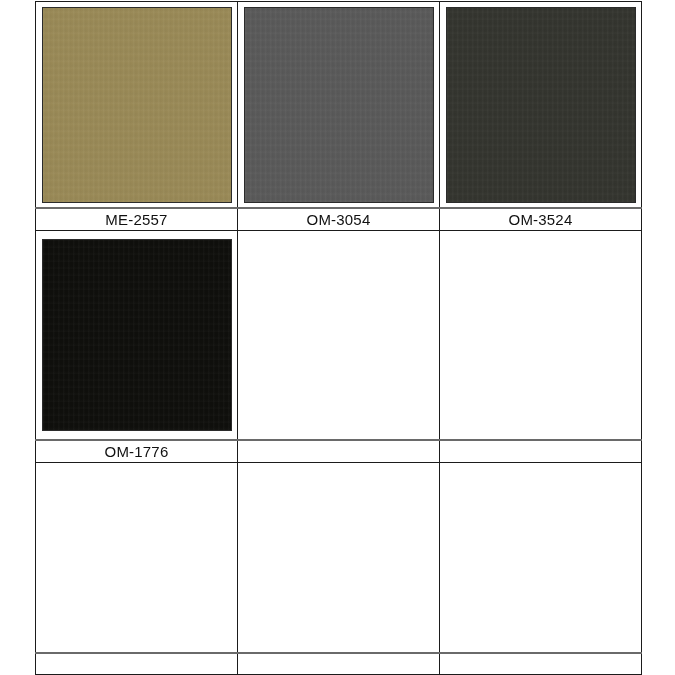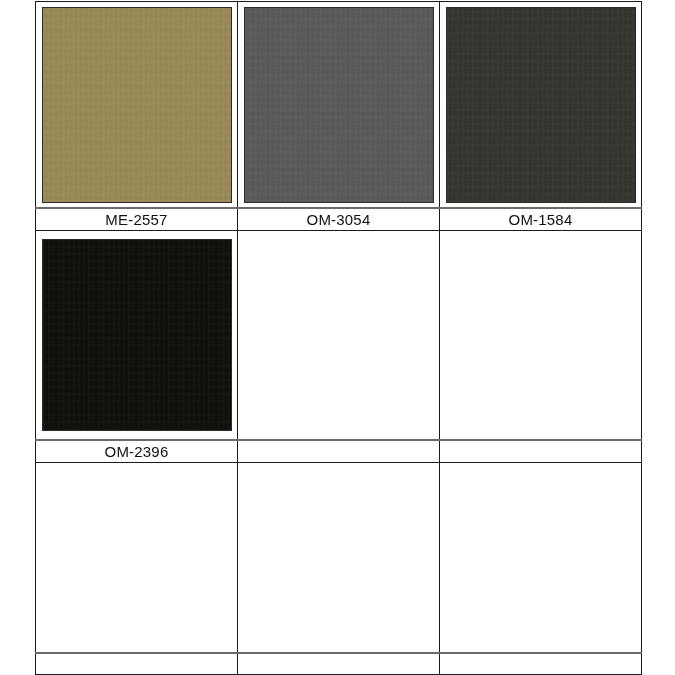--- a/index.html
+++ b/index.html
@@ -152,21 +152,21 @@
             <span class="label-text">ME-2557</span>
           </div>
         </td>
         <td>
           <div class="cell-inner">
             <span class="label-text">OM-3054</span>
           </div>
         </td>
         <td>
           <div class="cell-inner">
-            <span class="label-text">OM-1584</span>
+            <span class="label-text">OM-3524</span>
           </div>
         </td>
       </tr>
 
       <tr class="swatch-row row-two">
         <td>
           <div class="cell-inner">
             <span class="chip" style="background: rgb(15, 15, 12);"></span>
           </div>
         </td>
@@ -174,21 +174,21 @@
           <div class="empty-cell"></div>
         </td>
         <td>
           <div class="empty-cell"></div>
         </td>
       </tr>
 
       <tr class="label-row">
         <td>
           <div class="cell-inner">
-            <span class="label-text">OM-2396</span>
+            <span class="label-text">OM-1776</span>
           </div>
         </td>
         <td>
           <div class="cell-inner">
             <span class="label-text"></span>
           </div>
         </td>
         <td>
           <div class="cell-inner">
             <span class="label-text"></span>

